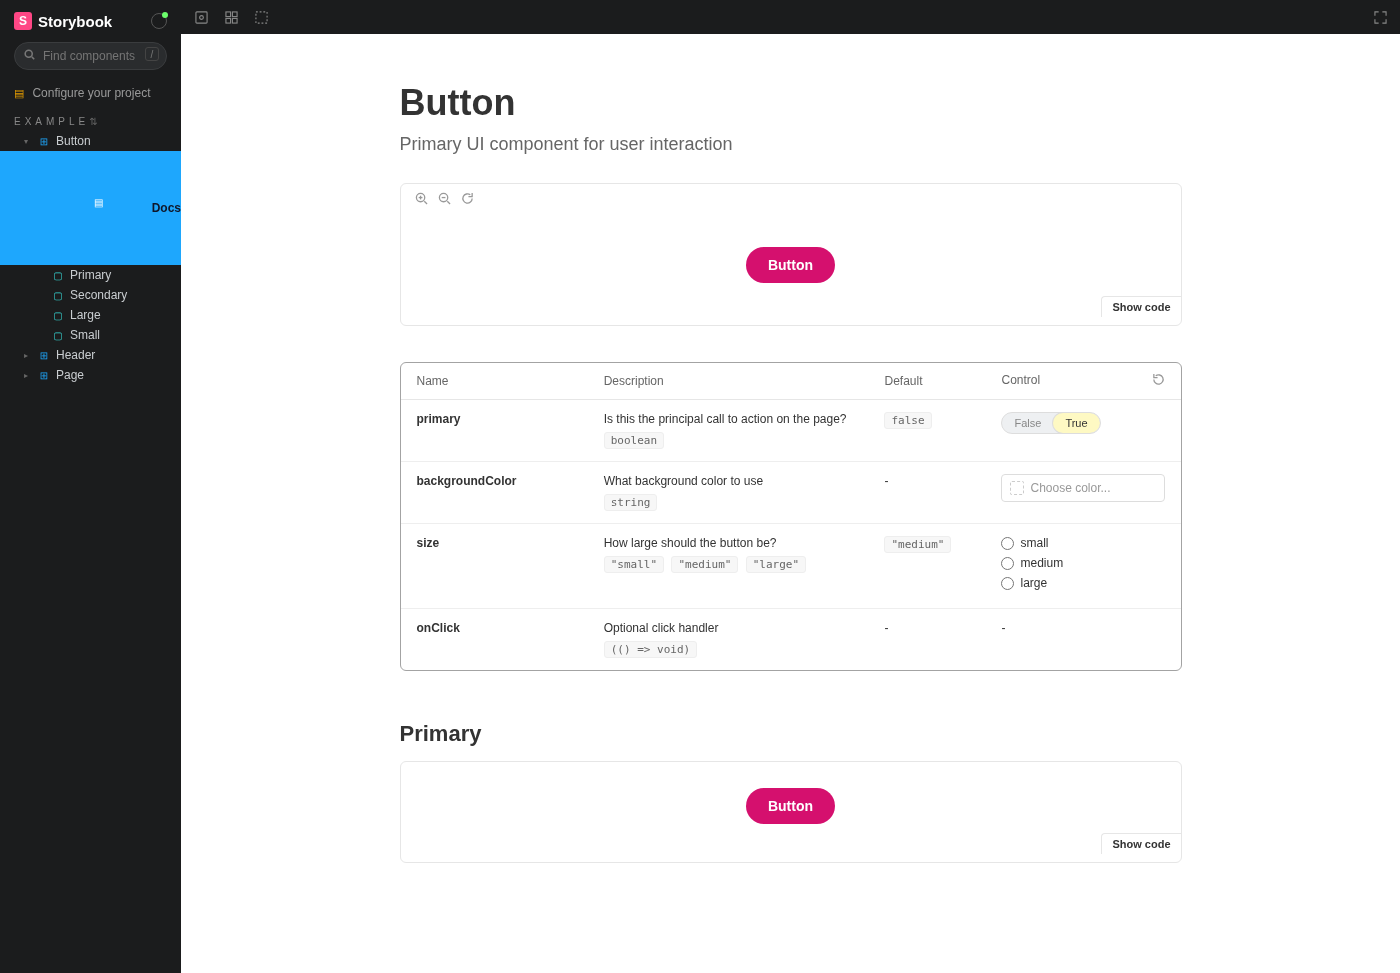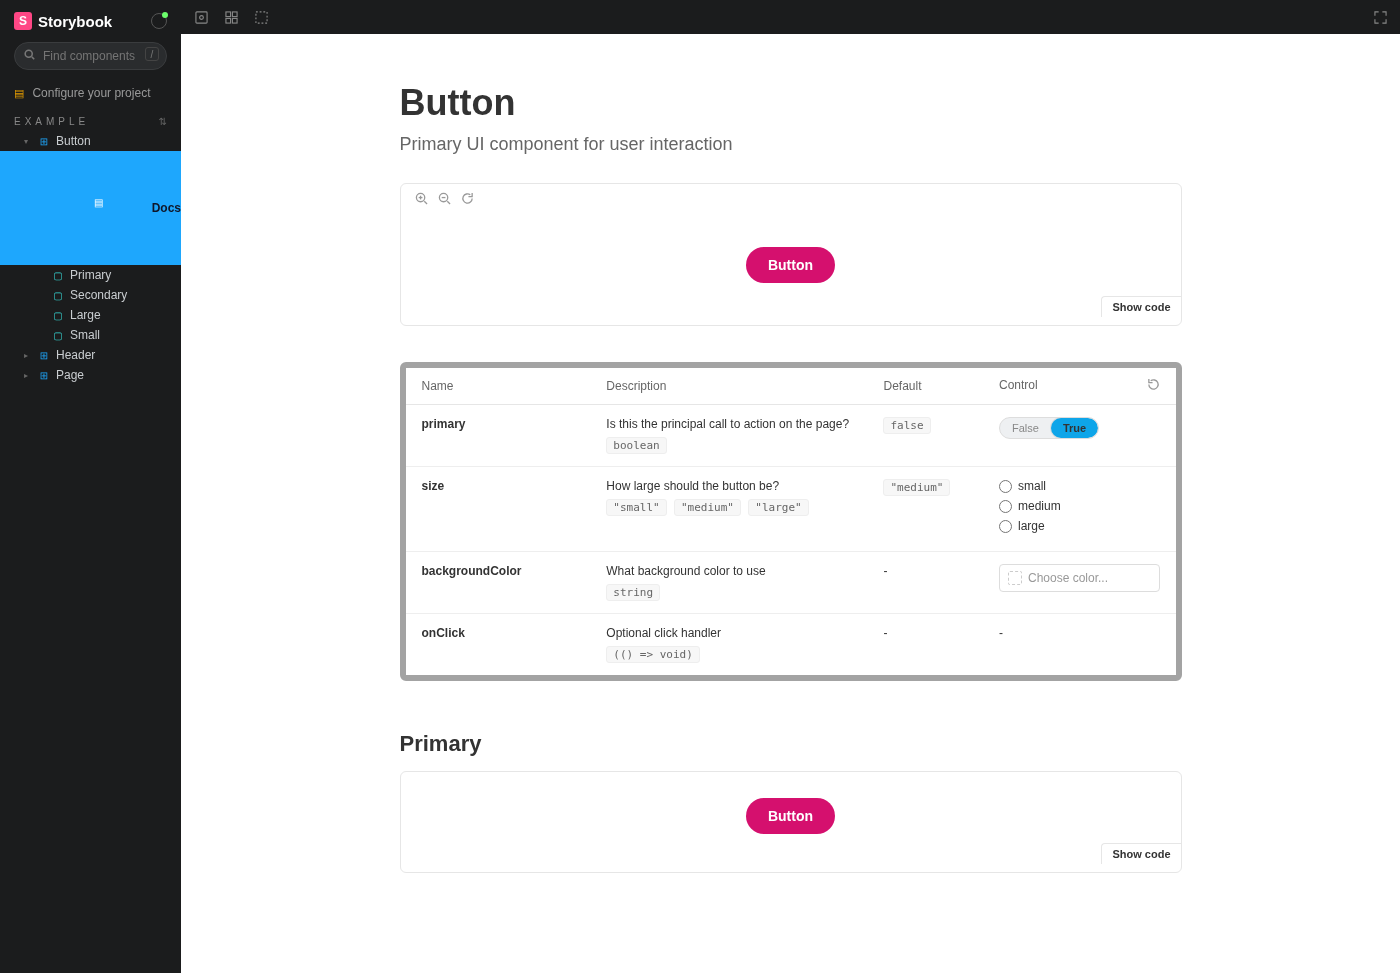--- a/index.html
+++ b/index.html
@@ -10,21 +10,21 @@
 .sb-logo { display: flex; align-items: center; gap: 6px; color: #fff; font-weight: 700; font-size: 15px; }
 .sb-logo-badge { width: 18px; height: 18px; background: #ff4785; border-radius: 3px; display: flex; align-items: center; justify-content: center; color: #fff; font-size: 12px; font-weight: 700; }
 .sb-mode { margin-left: auto; width: 16px; height: 16px; border-radius: 50%; border: 1px solid #555; position: relative; }
 .sb-mode::after { content: ''; position: absolute; top: -2px; right: -2px; width: 6px; height: 6px; background: #6cff6c; border-radius: 50%; }
 .sb-search { margin: 0 14px 10px; position: relative; }
 .sb-search input { width: 100%; background: #2a2c2e; border: 1px solid #3a3c3e; border-radius: 20px; padding: 6px 30px 6px 28px; color: #999; font-size: 12px; outline: none; }
 .sb-search .sicon { position: absolute; left: 10px; top: 7px; color: #777; font-size: 11px; }
 .sb-search .sslash { position: absolute; right: 8px; top: 5px; color: #777; font-size: 10px; border: 1px solid #444; border-radius: 3px; width: 14px; height: 14px; display:flex; align-items:center; justify-content:center; }
 .sb-configure { padding: 6px 14px; display: flex; align-items: center; gap: 8px; color: #999; font-size: 12px; cursor: pointer; }
 .sb-configure .icon { color: #e69d00; font-size: 11px; }
-.sb-section { padding: 10px 14px 4px; color: #888; font-size: 10px; letter-spacing: 4px; display:flex; align-items:center; justify-content:space-between; }
+.sb-section { padding: 10px 14px 4px; color: #888; font-size: 10px; letter-spacing: 4px; display:flex; align-items:center; }
 .sb-section .updown { color:#666; font-size:10px; letter-spacing:0; }
 .tree { list-style: none; }
 .tree li { display: flex; align-items: center; font-size: 12px; cursor: pointer; }
 .tree li .row { display: flex; align-items: center; gap: 6px; padding: 3px 0 3px 14px; width: 100%; }
 .tree li.depth-1 .row { padding-left: 24px; }
 .tree li.depth-2 .row { padding-left: 38px; }
 .tree li.selected .row { background: #1ea7fd; color: #fff; }
 .tree li .caret { width: 8px; color: #666; font-size: 8px; }
 .tree li .ticon { width: 12px; height: 12px; display:inline-flex; align-items:center; justify-content:center; font-size:10px; }
 .ticon.comp { color: #1ea7fd; }
@@ -41,35 +41,35 @@
 .canvas { flex:1; overflow-y:auto; background:#fff; }
 .doc { max-width: 822px; margin: 0 auto; padding: 48px 20px 60px; }
 .doc h1 { font-size: 36px; font-weight: 800; color: #333; margin-bottom: 10px; }
 .doc .subtitle { color: #666; font-size: 18px; margin-bottom: 28px; }
 .preview-block { border: 1px solid #e6e6e6; border-radius: 6px; margin-bottom: 36px; position:relative; }
 .preview-tools { padding: 8px 14px; display:flex; gap:10px; border-bottom: 1px solid transparent; }
 .preview-tools .pticon { color:#999; cursor:pointer; font-size:12px; }
 .preview-canvas { padding: 30px 0 42px; display:flex; justify-content:center; align-items:center; }
 .sb-button { background: #d5106e; color: #fff; border: none; border-radius: 22px; padding: 10px 22px; font-weight: 700; font-size: 14px; cursor:pointer; }
 .show-code { position:absolute; bottom:8px; right:0; background:#fff; border:1px solid #e6e6e6; border-radius: 4px 0 6px 0; padding: 4px 10px; font-size:11px; font-weight:600; color:#333; cursor:pointer; border-right:none; border-bottom:none; }
-.args { border: 6px solid #a3a3a3; border-radius: 6px; overflow:hidden; margin-bottom:50px; }
+.args { border: 1px solid #a3a3a3; border-radius: 6px; overflow:hidden; margin-bottom:50px; }
 .args table { width:100%; border-collapse: collapse; font-size:12px; }
 .args thead th { text-align:left; font-weight:400; color:#666; padding: 10px 16px; border-bottom:1px solid #e6e6e6; font-size:12px; }
 .args thead th:last-child .reset { float:right; color:#999; cursor:pointer; }
 .args tbody tr { border-top: 1px solid #eee; }
 .args tbody tr:first-child { border-top:none; }
 .args tbody td { padding: 12px 16px; vertical-align: top; }
 .args .pname { font-weight:700; color:#333; }
 .args .req { color:#ff4785; }
 .args .desc-text { color:#333; margin-bottom:6px; }
 .code-badge { display:inline-block; background:#f7f7f7; border:1px solid #eee; border-radius:3px; padding:1px 6px; font-family: "Menlo","Consolas",monospace; font-size:11px; color:#666; margin-right:4px; }
 .args .defcell { color:#333; }
 .control-toggle { display:inline-flex; border:1px solid #ddd; border-radius:14px; overflow:hidden; background:#eef0f2; }
 .control-toggle span { padding:4px 12px; font-size:11px; color:#888; cursor:pointer; }
-.control-toggle span.on { background:#0ea5e9; color:#333; font-weight:700; border-radius:14px; box-shadow:0 0 0 1px #ddd; }
+.control-toggle span.on { background:#fef9c3; color:#333; font-weight:400; border-radius:14px; box-shadow:0 0 0 1px #ddd; }
 .control-input { width:100%; border:1px solid #ddd; border-radius:4px; padding:6px 8px; font-size:12px; resize:vertical; min-height:28px; font-family:inherit; }
 .control-color { width:100%; border:1px solid #ddd; border-radius:4px; padding:6px 8px; font-size:12px; color:#999; display:flex; align-items:center; gap:6px; cursor:pointer; }
 .control-color .swatch { width:14px; height:14px; border:1px dashed #ccc; border-radius:2px; }
 .radio-group label { display:flex; align-items:center; gap:6px; margin-bottom:6px; cursor:pointer; color:#333; font-size:12px; }
 .radio-group input { margin:0; }
 .stories-label { color:#999; font-size:12px; letter-spacing:5px; margin-bottom:14px; }
 .story-title { font-size:22px; font-weight:700; color:#333; margin-bottom:14px; }
 .col-name { width: 24%; }
 .col-desc { width: 36%; }
 .col-def { width: 15%; }
@@ -240,20 +240,31 @@
               <tr>
                 <td><span class="pname">primary</span></td>
                 <td><div class="desc-text">Is this the principal call to action on the page?</div><span class="code-badge">boolean</span></td>
                 <td class="defcell"><span class="code-badge">false</span></td>
                 <td>
                   <div class="control-toggle">
                     <span>False</span>
                     <span class="on">True</span>
                   </div>
                 </td>
+              </tr>
+              <tr>
+                <td><span class="pname">backgroundColor</span></td>
+                <td><div class="desc-text">What background color to use</div><span class="code-badge">string</span></td>
+                <td class="defcell">-</td>
+                <td>
+                    <div class="control-color">
+                      <span class="swatch"></span>
+                      <span>Choose color...</span>
+                    </div>
+                  </td>
               </tr>
               <tr>
                 <td><span class="pname">size</span></td>
                 <td><div class="desc-text">How large should the button be?</div>
                   <span class="code-badge">"small"</span>
                   <span class="code-badge">"medium"</span>
                   <span class="code-badge">"large"</span>
                 </td>
                 <td class="defcell"><span class="code-badge">"medium"</span></td>
                 <td>
@@ -267,31 +278,20 @@
                         <span>medium</span>
                       </label>
                     <label>
                         <input type="radio" name="size" style="">
                         <span>large</span>
                       </label>
                   </div>
                 </td>
               </tr>
               <tr>
-                <td><span class="pname">backgroundColor</span></td>
-                <td><div class="desc-text">What background color to use</div><span class="code-badge">string</span></td>
-                <td class="defcell">-</td>
-                <td>
-                    <div class="control-color">
-                      <span class="swatch"></span>
-                      <span>Choose color...</span>
-                    </div>
-                  </td>
-              </tr>
-              <tr>
                 <td><span class="pname">onClick</span></td>
                 <td><div class="desc-text">Optional click handler</div><span class="code-badge">(() =&gt; void)</span></td>
                 <td class="defcell">-</td>
                 <td>-</td>
               </tr>
             </tbody>
           </table>
         </div>
 
         <h2 class="story-title">Primary</h2>

